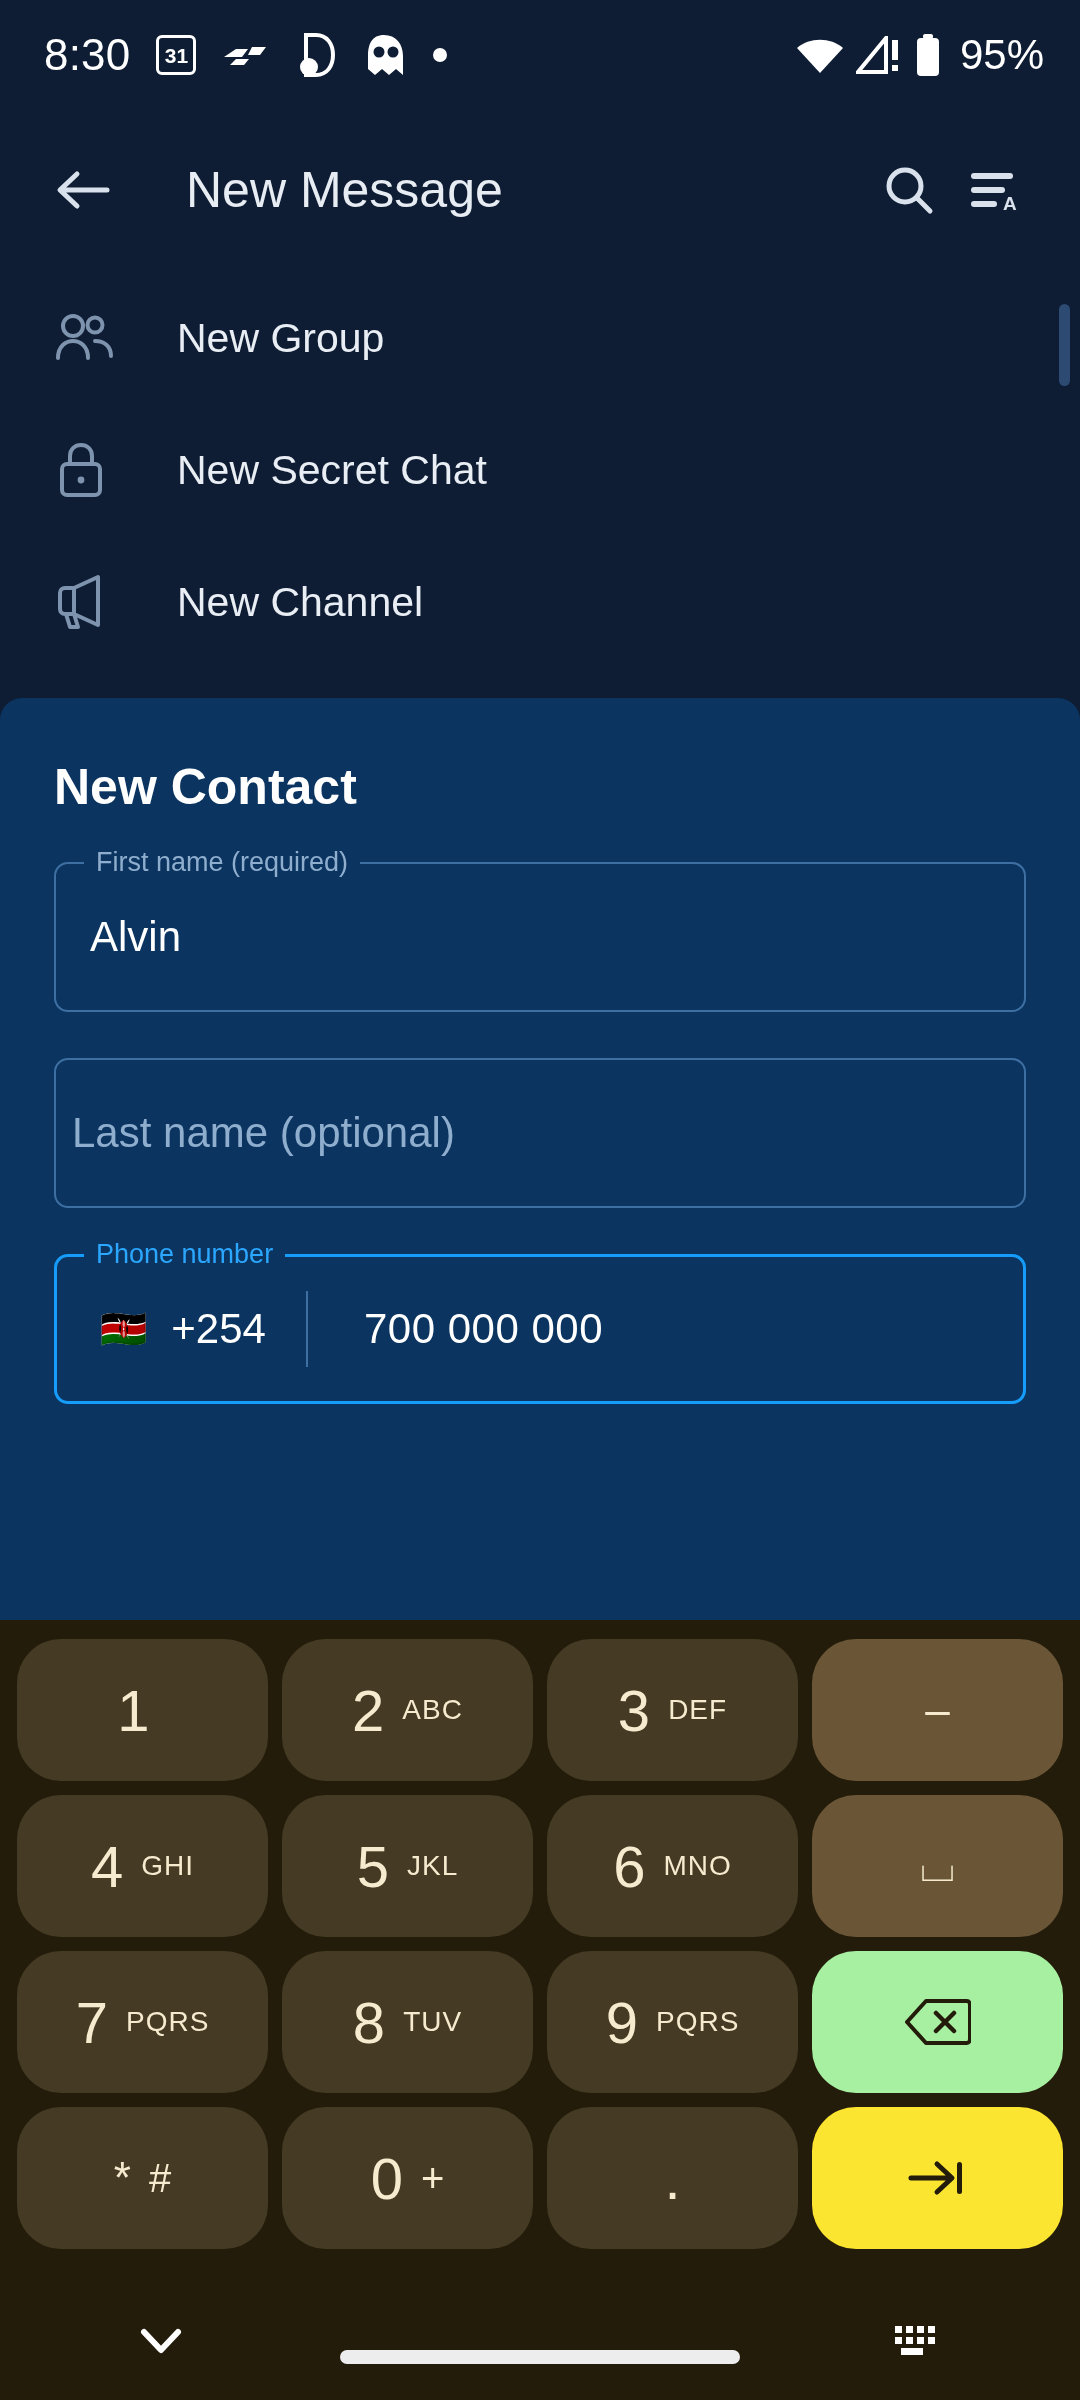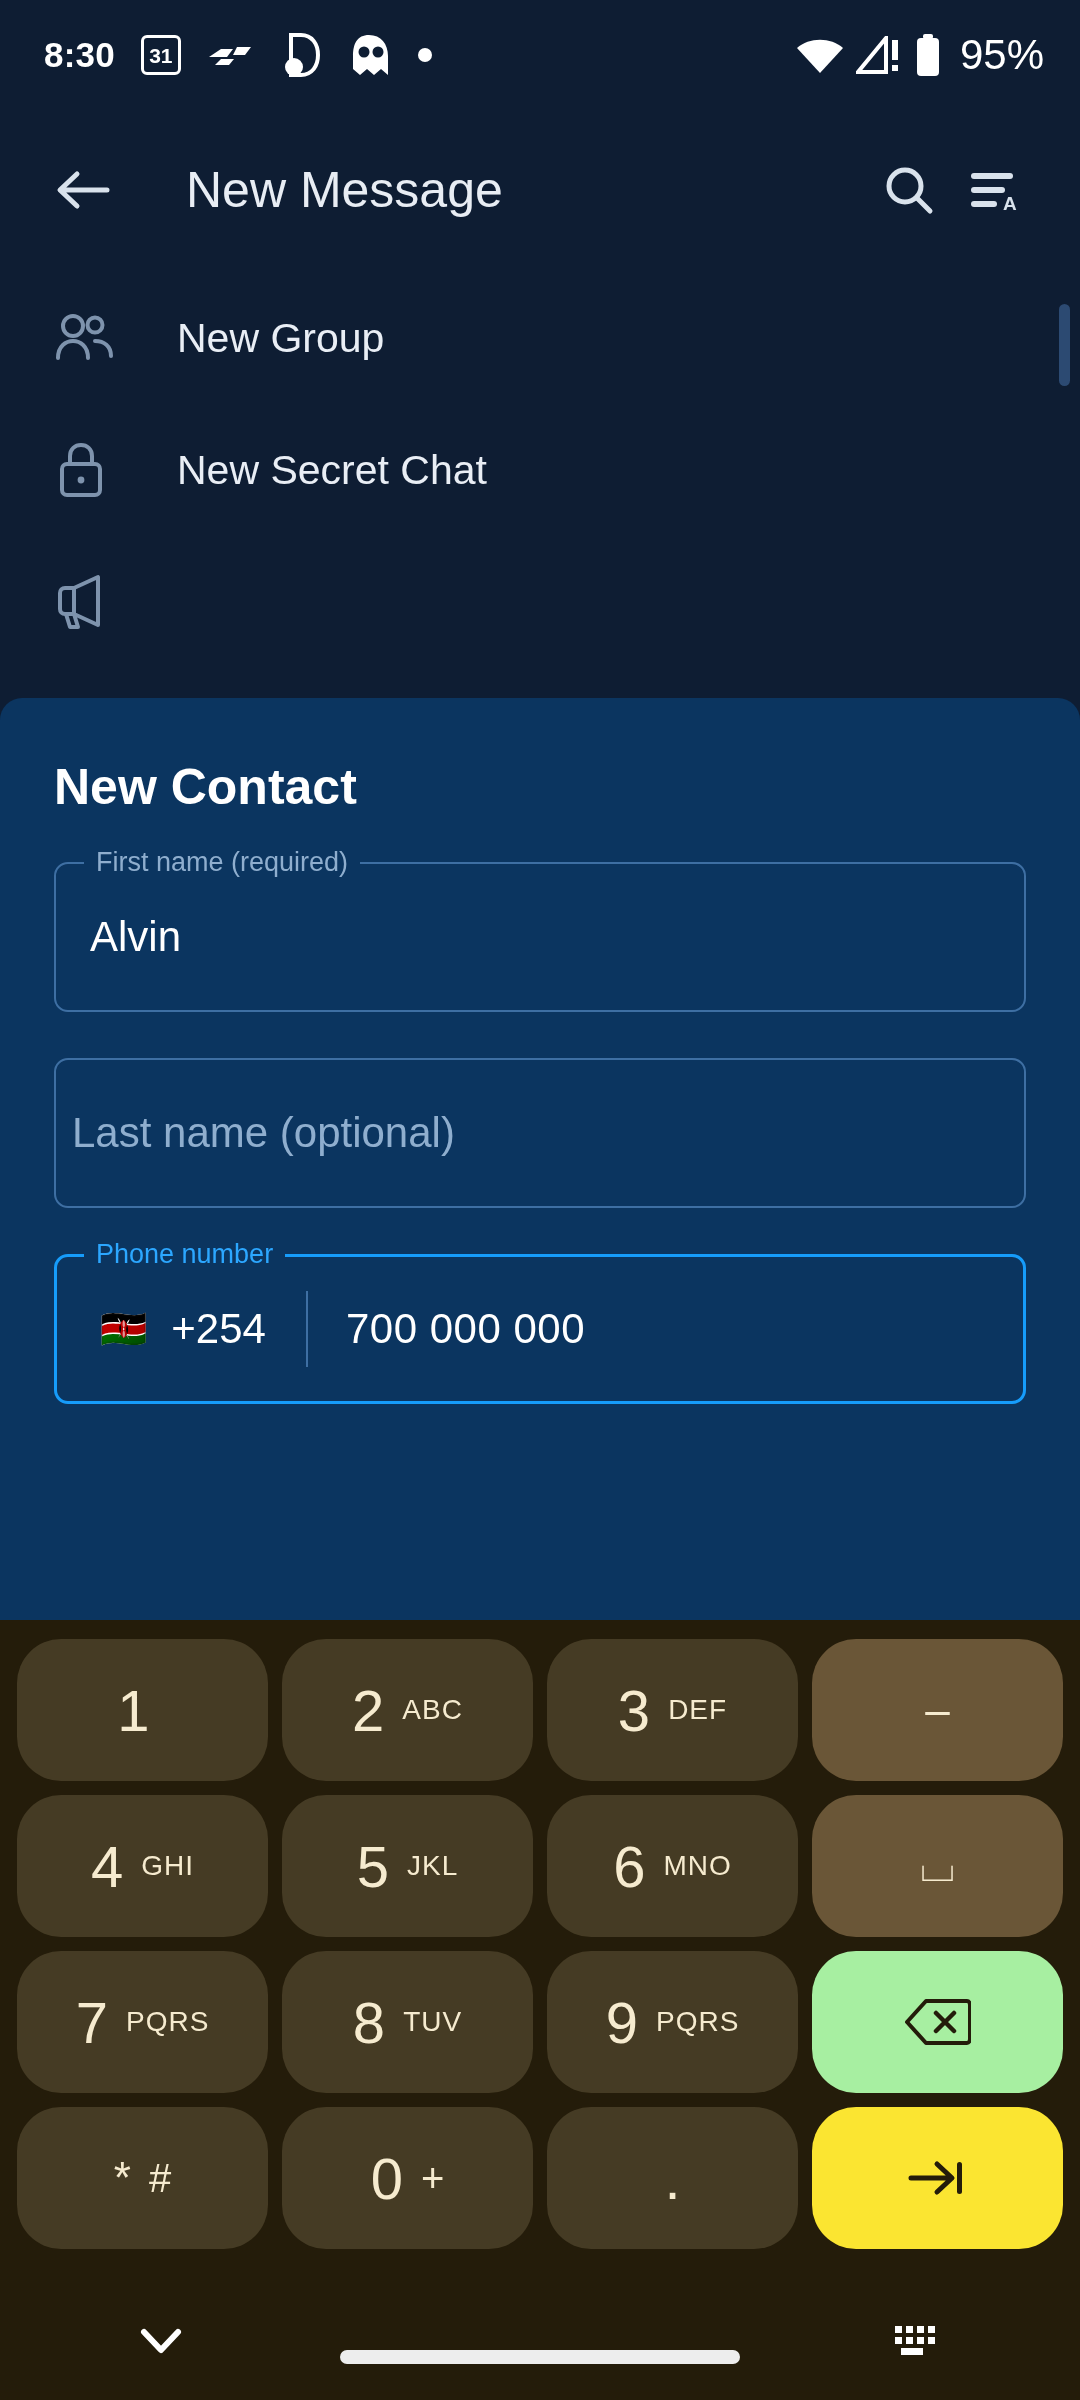--- a/index.html
+++ b/index.html
@@ -11,21 +11,21 @@
   }
   #screen { position:relative; width:1080px; height:2400px; background:#0E1D33; }
 
   
   .statusbar{
     position:absolute; top:0; left:0; width:1080px; height:110px;
     display:flex; align-items:center; justify-content:space-between;
     padding:0 36px 0 44px; color:#FFFFFF;
   }
   .sb-left{ display:flex; align-items:center; gap:26px; }
-  .sb-clock{ font-size:35px; font-weight:700; letter-spacing:.2px; }
+  .sb-clock{ font-size:44px; font-weight:400; letter-spacing:.2px; }
   .sb-right{ display:flex; align-items:center; gap:12px; }
   .sb-batterytext{ font-size:42px; font-weight:500; margin-left:6px; }
   .cal-ic{
     width:40px;height:40px;border:3.5px solid #fff;border-radius:6px;
     display:flex;align-items:center;justify-content:center;
     font-size:21px;font-weight:700;line-height:1;
   }
 
   
   .appbar{
@@ -74,21 +74,21 @@
   .field .placeholder{
     position:absolute; left:18px; top:50%; transform:translateY(-50%);
     color:#8FAECE; font-size:42px;
   }
   .phone-inner{
     position:absolute; inset:0; display:flex; align-items:center; padding-left:46px;
   }
   .flag{ font-size:38px; line-height:1; }
   .cc{ color:#FFFFFF; font-size:42px; margin-left:24px; }
   .divider{ width:2px; height:76px; background:#3E6FA3; margin-left:40px; }
-  .phonenum{ color:#FFFFFF; font-size:42px; margin-left:38px; letter-spacing:.5px; }
+  .phonenum{ color:#FFFFFF; font-size:42px; margin-left:56px; letter-spacing:.5px; }
 
   .cta{
     margin-top:64px; height:136px; background:#00B2FF; border-radius:16px;
     display:flex; align-items:center; justify-content:center;
     color:#FFFFFF; font-size:42px; font-weight:700;
   }
 
   
   .keyboard{
     position:absolute; top:1620px; left:0; width:1080px; height:780px;
@@ -236,20 +236,21 @@
     </div>
 
     <div class="list-row">
       <span class="list-icon">
         <svg width="62" height="58" viewBox="0 0 62 58">
           <path d="M6 20 L6 36 C6 39 8 41 11 41 L20 41 L20 15 L11 15 C8 15 6 17 6 20 Z" fill="none" stroke="#7E93AD" stroke-width="4"></path>
           <path d="M20 15 L44 4 L44 52 L20 41 Z" fill="none" stroke="#7E93AD" stroke-width="4" stroke-linejoin="round"></path>
           <path d="M12 41 L16 54 L24 54 L20 41" fill="none" stroke="#7E93AD" stroke-width="4" stroke-linejoin="round"></path>
         </svg>
       </span>
+      <span class="list-label">New Channel</span>
     </div>
 
     <div class="scrollthumb"></div>
   </div>
 
   <div class="dialog">
     <div class="dialog-title">New Contact</div>
 
     <div class="field">
       <span class="box"></span>

